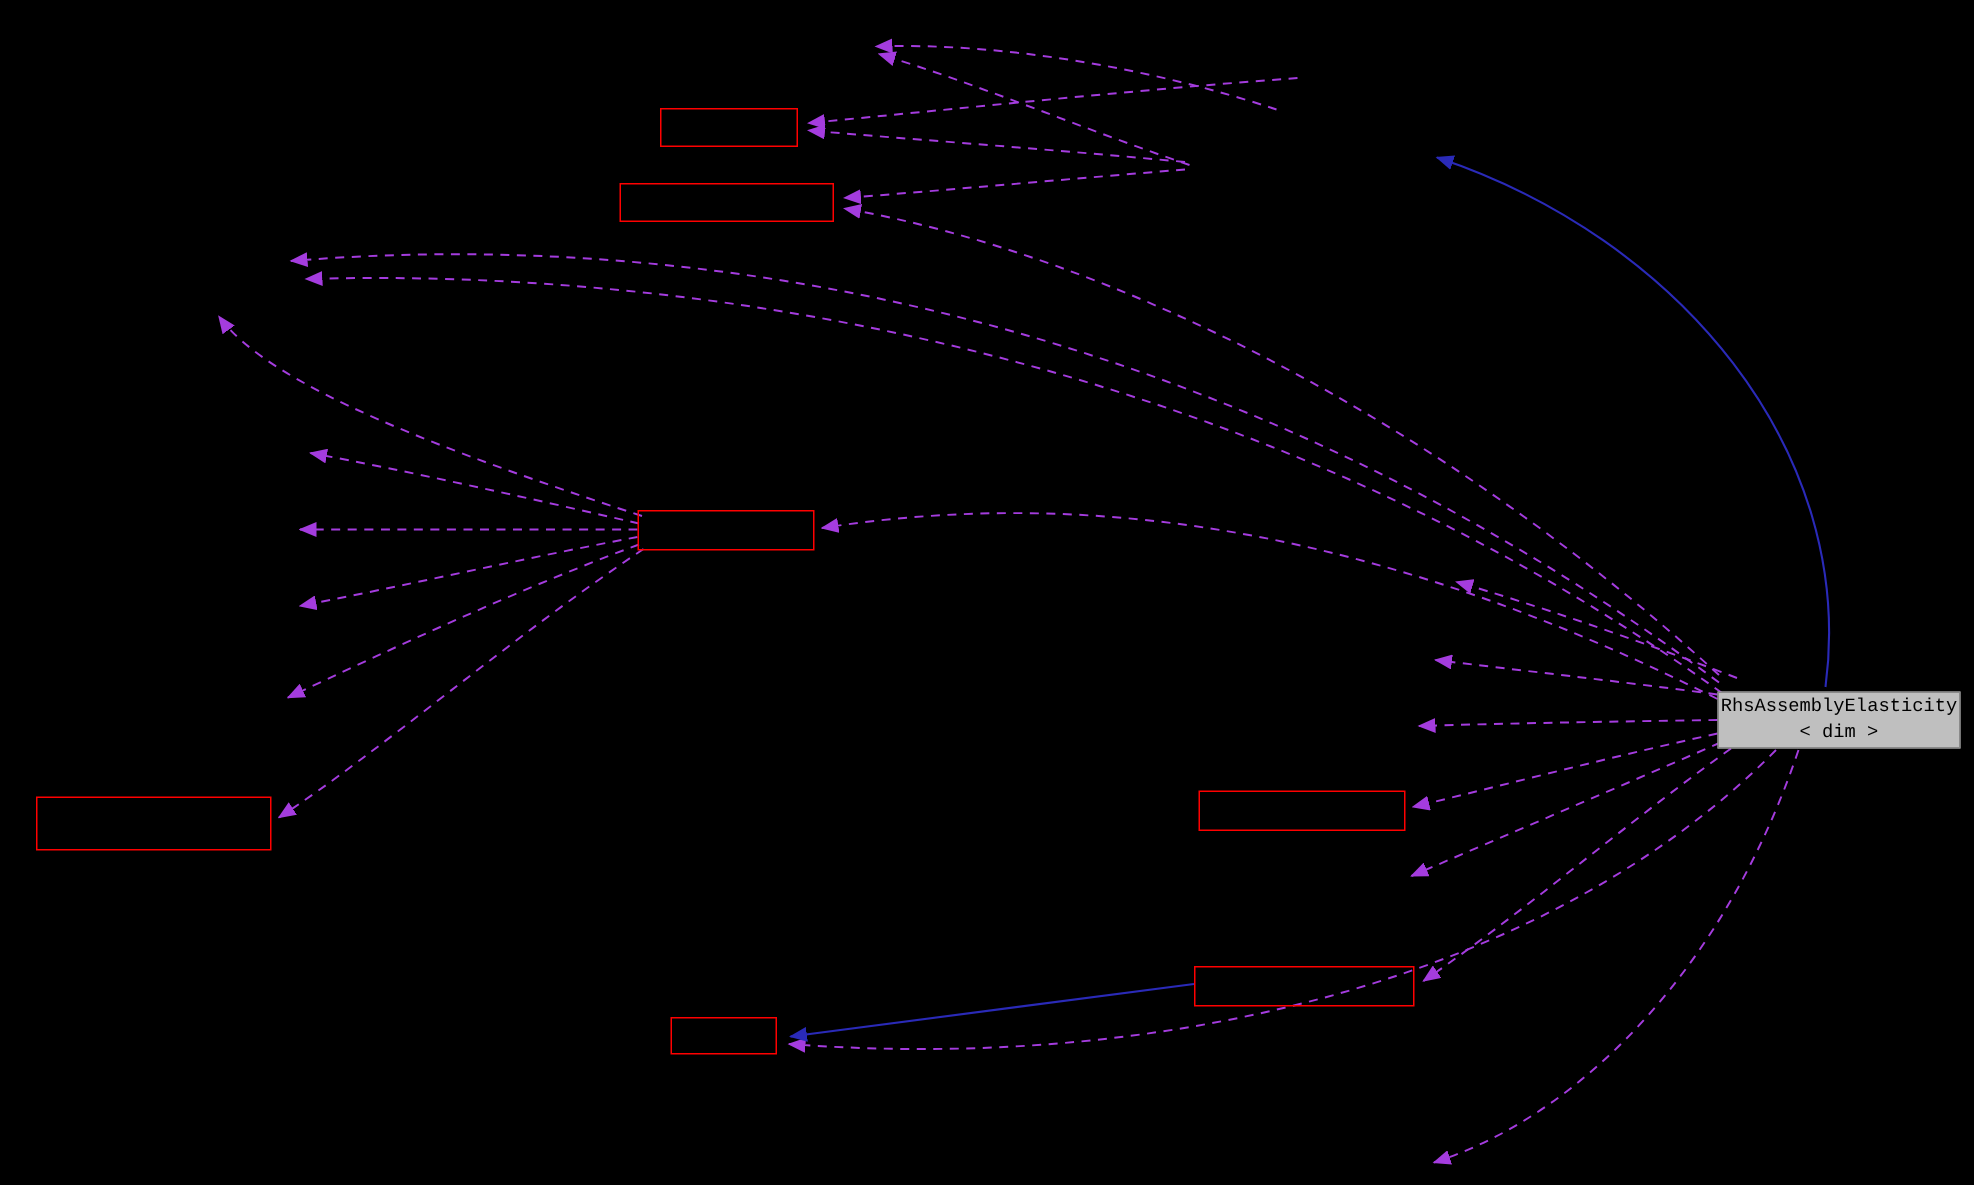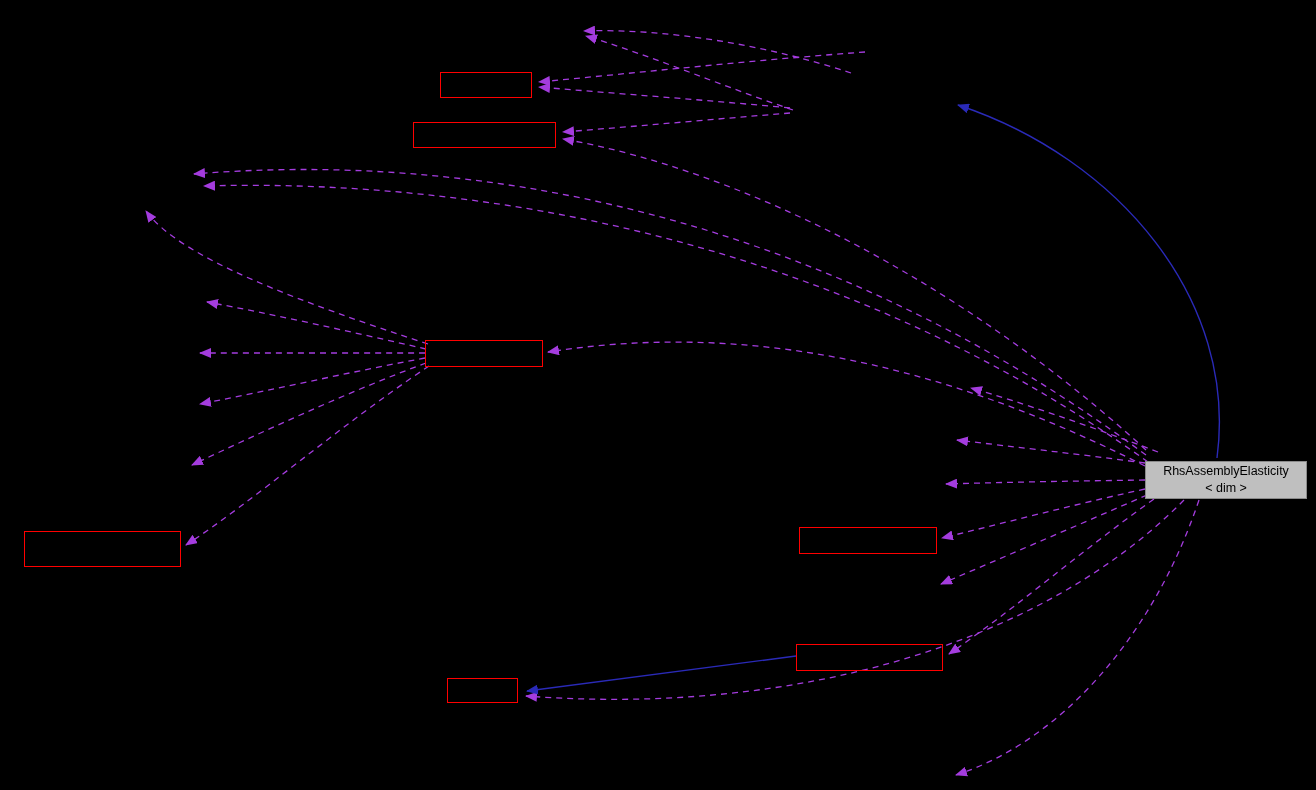--- a/index.html
+++ b/index.html
@@ -51,21 +51,21 @@
     color: var(--main-node-text, #000);
     font-size: 12.5px;
     line-height: 1.4;
     display: flex;
     flex-direction: column;
     align-items: center;
     justify-content: center;
     text-align: center;
     cursor: pointer;
   }
-  .mn-line { white-space: nowrap; }
+  .mn-line { white-space: nowrap; font-family: Liberation Mono, monospace; }
 </style>
 </head>
 <body>
 
 <div class="stage">
 
   <svg class="edges" viewBox="0 0 1316 790" xmlns="http://www.w3.org/2000/svg">
     <defs>
       <marker id="m-dep" markerUnits="userSpaceOnUse" markerWidth="12" markerHeight="10" refX="11" refY="5" orient="auto">
         <path d="M0,0 L12,5 L0,10 Z" class="dep-head"></path>

